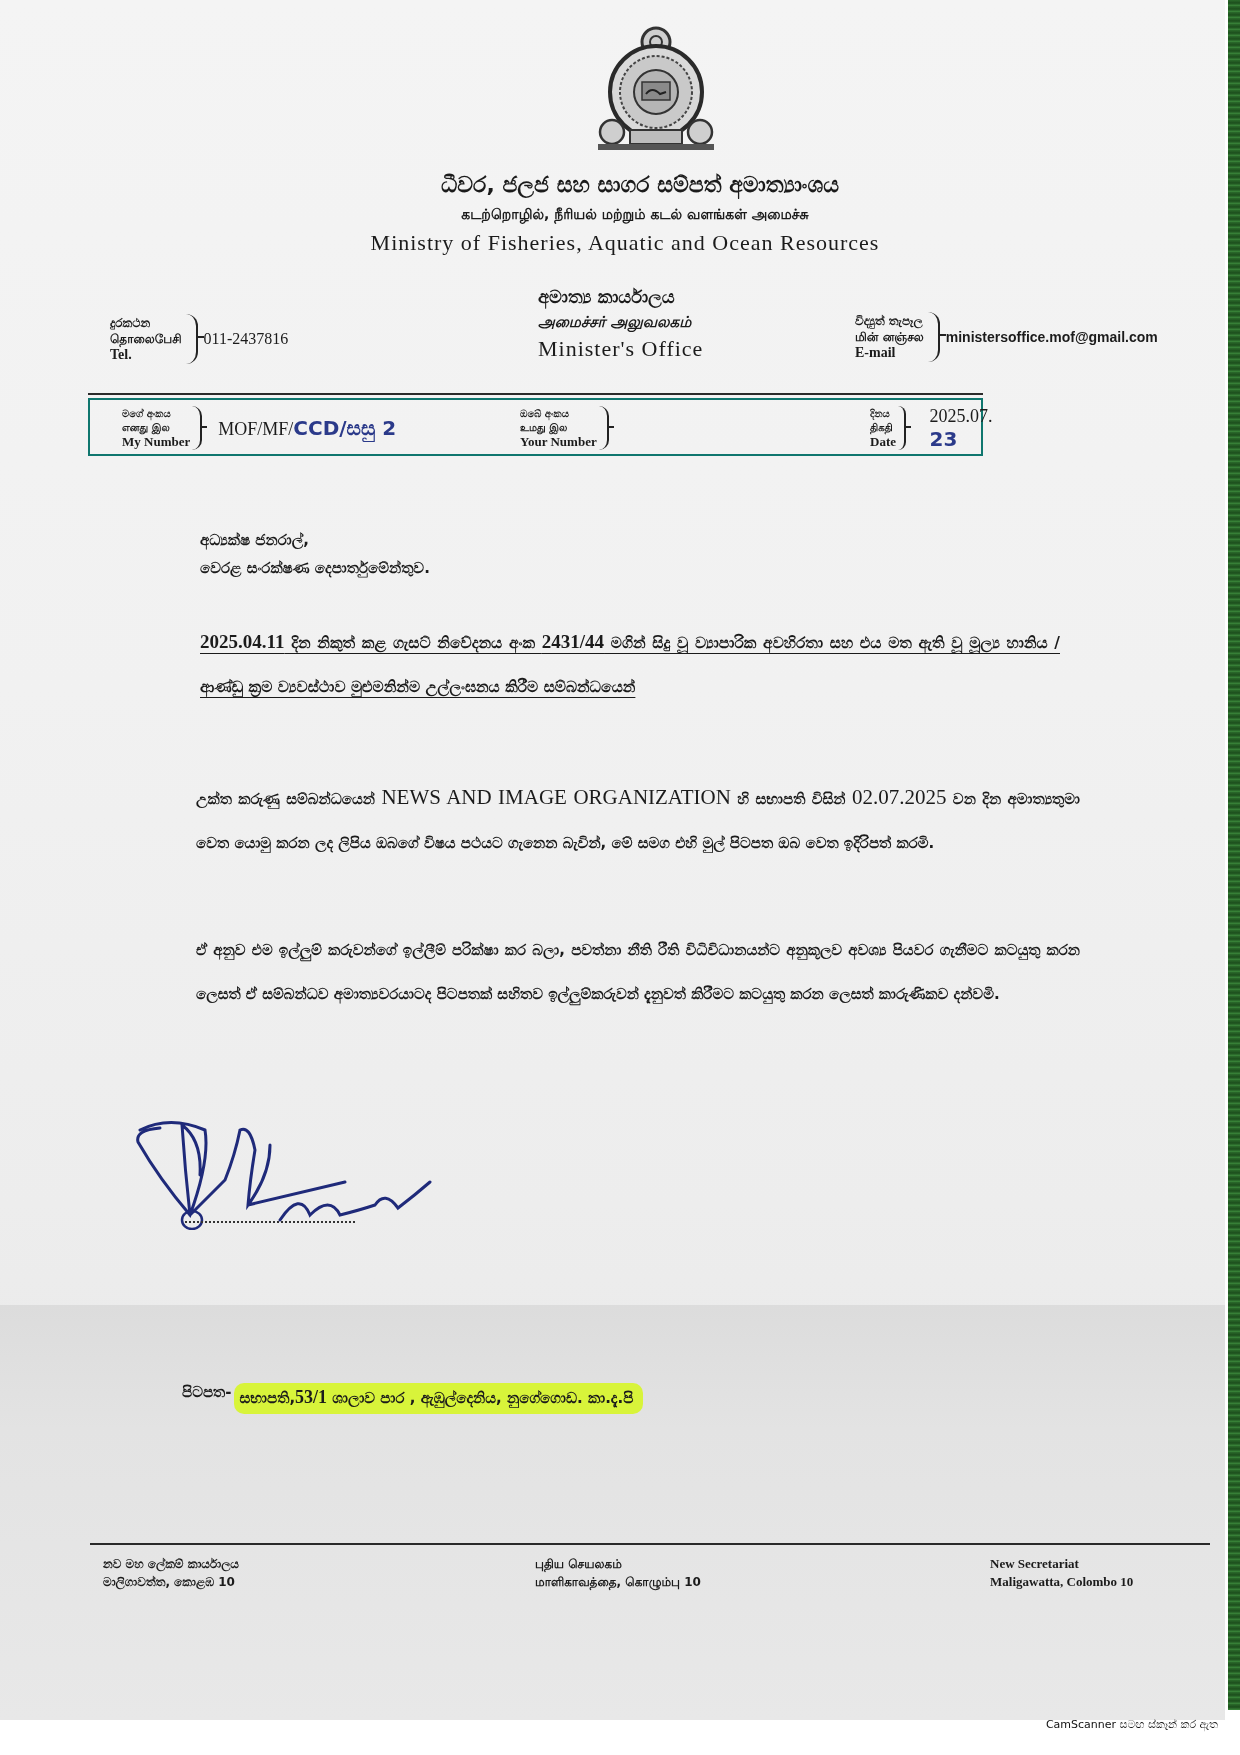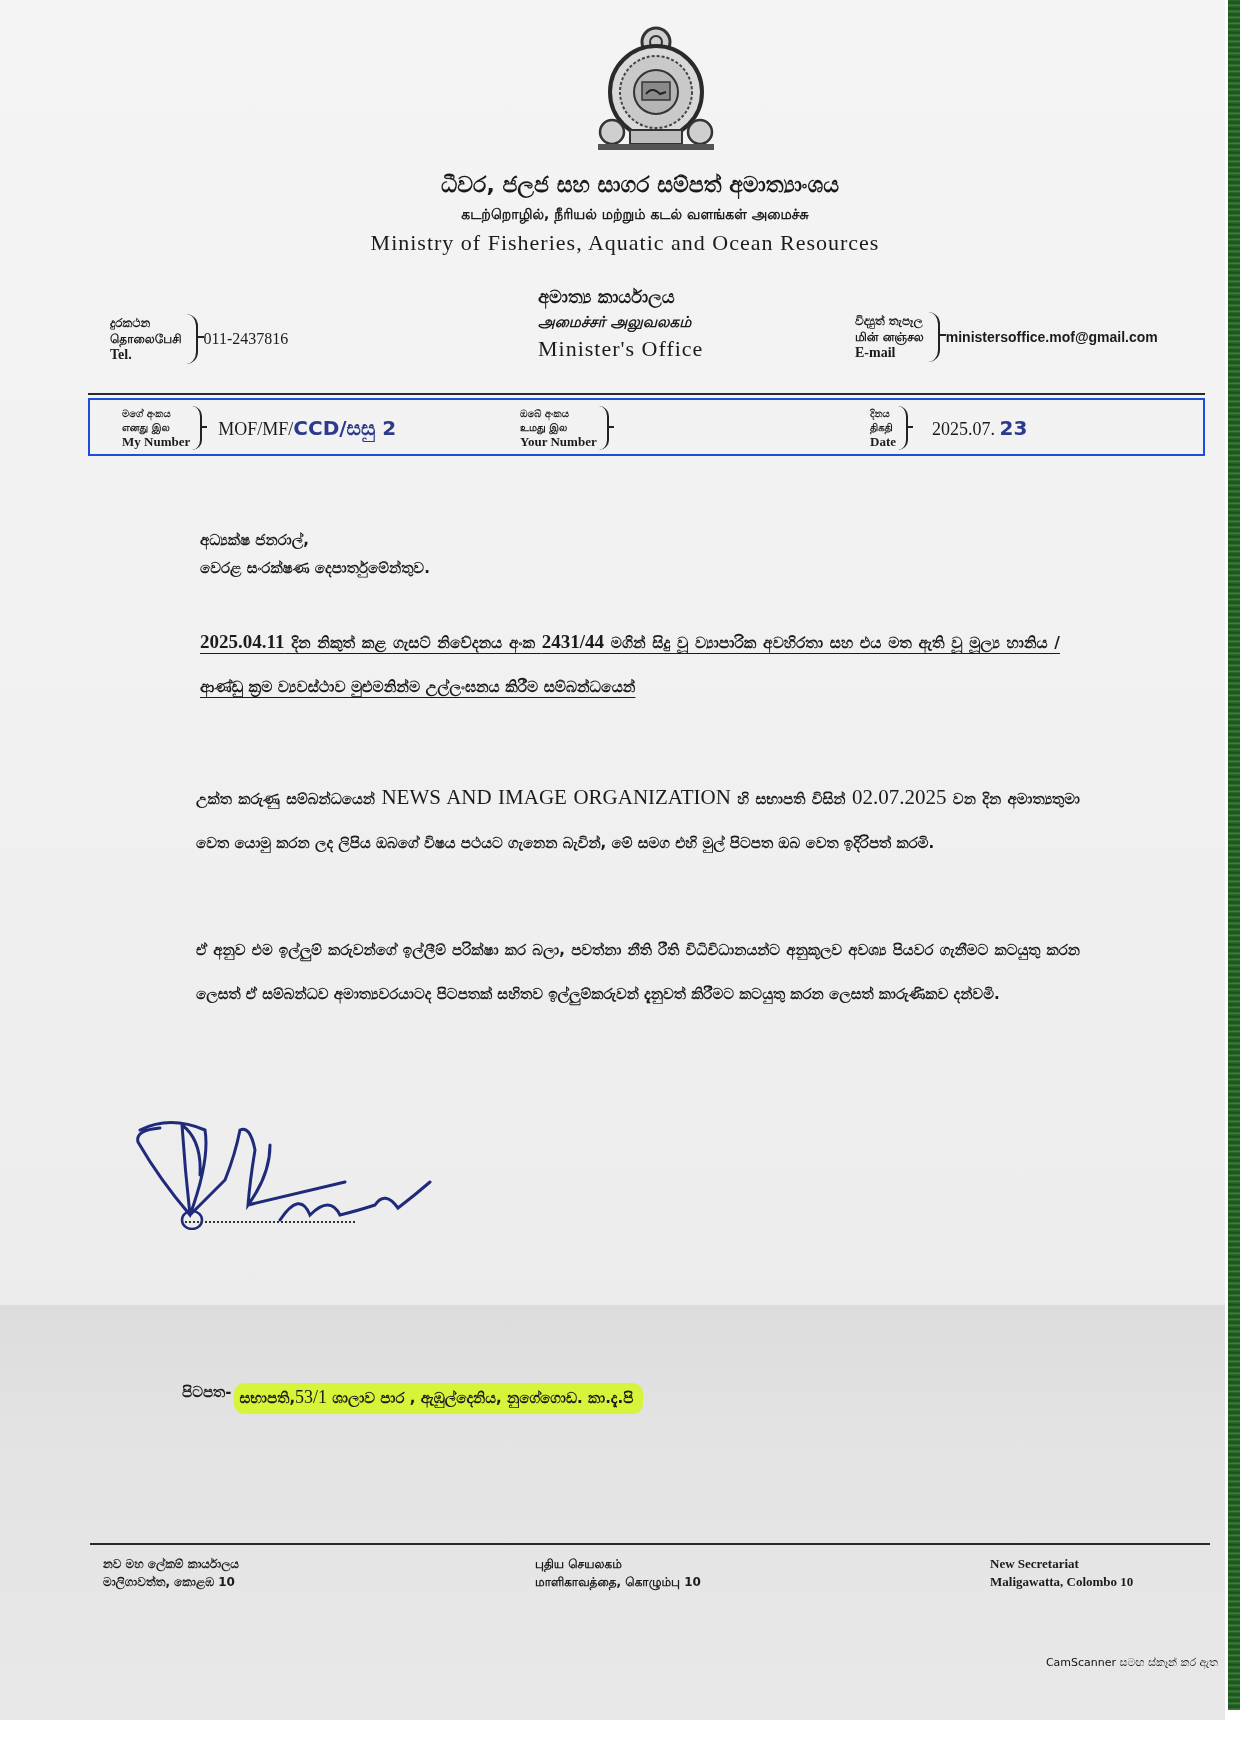--- a/index.html
+++ b/index.html
@@ -48,22 +48,22 @@
     }
     .brace::after {
       content: ""; position: absolute; right: -8px; top: 22px; width: 6px; height: 2px; background: #222;
     }
     .tel { left: 110px; top: 314px; }
     .tel .value { font-family: "Liberation Serif", serif; font-size: 16px; }
     .email { left: 855px; top: 312px; }
     .email .value { font-family: "Liberation Sans", sans-serif; font-size: 14px; font-weight: bold; }
 
     .ref-box {
-      position: absolute; left: 88px; top: 398px; width: 1117px; height: 58px;
-      border: 2px solid #1d4ed8;
+      position: absolute; left: 88px; top: 398px; width: 895px; height: 58px;
+      border: 2px solid #0f766e;
     }
     .ref-box::before {
       content: ""; position: absolute; left: -2px; right: -2px; top: -7px; height: 2px; background: #2a2a2a;
     }
     .ref-item { position: absolute; top: 4px; display: flex; align-items: center; height: 48px; }
     .ref-labels { font-family: "DejaVu Sans", sans-serif; font-size: 10px; line-height: 14px; font-weight: bold; }
     .ref-labels .en { font-family: "Liberation Serif", serif; font-size: 13px; }
     .ref-brace { width: 10px; height: 44px; border-right: 2px solid #222; border-radius: 0 10px 10px 0; margin: 0 16px 0 2px; position: relative; }
     .ref-brace::after { content: ""; position: absolute; right: -7px; top: 20px; width: 5px; height: 2px; background: #222; }
     .ref-value { font-family: "Liberation Serif", serif; font-size: 18px; }
@@ -82,29 +82,29 @@
     .para .latin { font-family: "Liberation Serif", serif; font-weight: normal; font-size: 21px; }
     .para1 { top: 775px; }
     .para2 { top: 928px; }
 
     .signature { position: absolute; left: 130px; top: 1120px; width: 320px; height: 110px; }
     .sig-dots { position: absolute; left: 185px; top: 1221px; width: 170px; border-top: 2px dotted #333; }
     .signatory { position: absolute; left: 185px; top: 1228px; font-family: "DejaVu Sans", sans-serif; font-size: 15px; font-weight: bold; line-height: 29px; }
 
     .copy-line { position: absolute; left: 182px; top: 1383px; font-family: "DejaVu Sans", sans-serif; font-size: 15px; font-weight: bold; display: flex; align-items: flex-start; }
     .highlight { background: #d8f43a; padding: 4px 10px 6px 6px; border-radius: 10px; margin-left: 2px; }
-    .highlight .num { font-family: "Liberation Serif", serif; font-size: 18px; font-weight: normal; }
+    .highlight .num { font-family: "Liberation Serif", serif; font-size: 18px; font-weight: bold; }
 
     .footer-rule { position: absolute; left: 90px; top: 1543px; width: 1120px; height: 2px; background: #2a2a2a; }
     .footer-col { position: absolute; top: 1555px; font-size: 12px; line-height: 18px; font-weight: bold; }
     .footer-si { left: 103px; font-family: "DejaVu Sans", sans-serif; }
     .footer-ta { left: 535px; font-family: "DejaVu Sans", sans-serif; }
     .footer-en { left: 990px; font-family: "Liberation Serif", serif; font-size: 13px; }
 
-    .watermark { position: absolute; right: 22px; top: 1656px; font-family: "DejaVu Sans", sans-serif; font-size: 11px; color: #111; text-align: right; }
+    .watermark { position: absolute; right: 22px; top: 1718px; font-family: "DejaVu Sans", sans-serif; font-size: 11px; color: #111; text-align: right; }
   </style>
 </head>
 <body>
 
 <div class="page"></div>
 <div class="lower-fold"></div>
 <div class="edge-strip"></div>
 
 <svg class="emblem" viewBox="0 0 128 132">
   <circle cx="64" cy="20" r="14" fill="#cfcfcf" stroke="#333" stroke-width="3"></circle>

